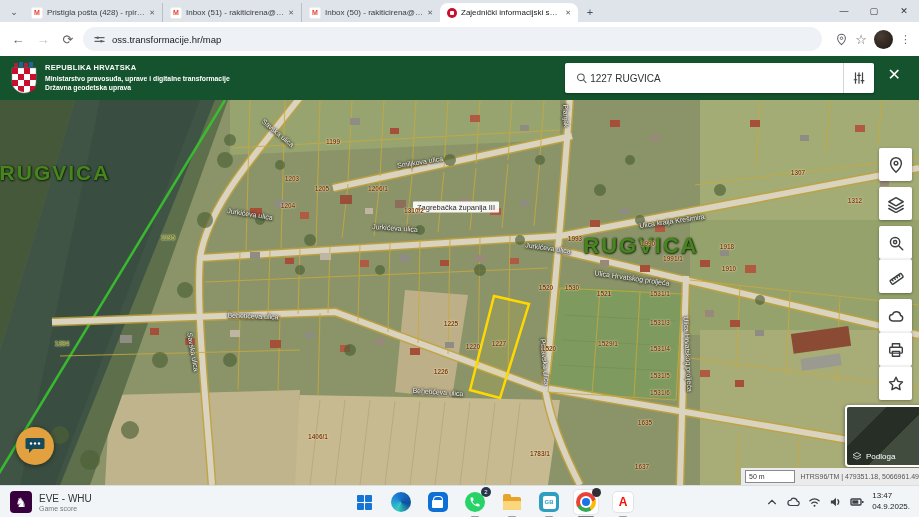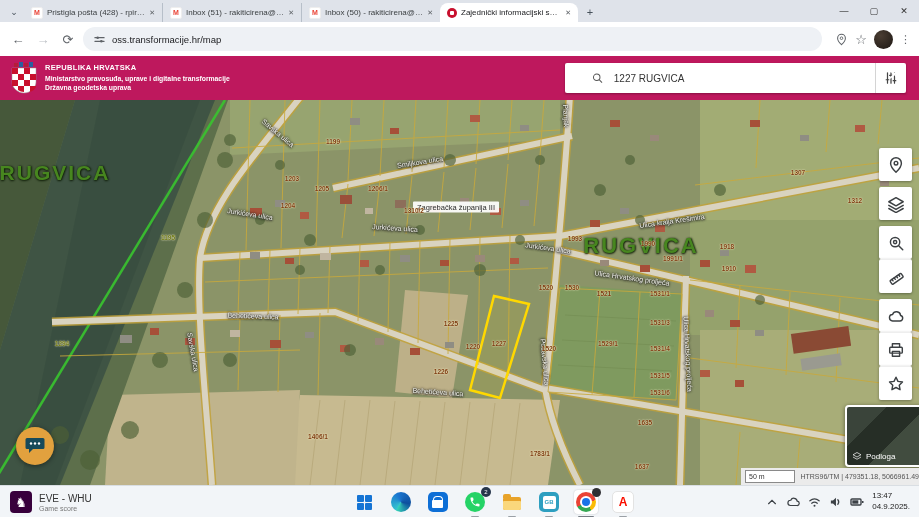--- a/index.html
+++ b/index.html
@@ -30,26 +30,26 @@
   .nav-ico{width:20px;height:20px;font-size:13px;color:#5f6368}
   .nav-ico.disabled{color:#bdc1c6}
   .urlpill{flex:1;height:24px;background:#eef1f5;border-radius:13px;display:flex;align-items:center;padding:0 11px;gap:7px;min-width:0}
   .urltext{font-size:9.5px;color:#202124;white-space:nowrap}
   .tb-right{margin-left:auto;display:flex;align-items:center;gap:7px;padding-left:8px}
   .avatar{width:19px;height:19px;border-radius:50%;background:radial-gradient(circle at 35% 30%,#4a3d33,#1d1713)}
   .chip{height:20px;background:#d6e3f5;color:#2a5285;font-size:8px;border-radius:11px;padding:0 9px;display:flex;align-items:center;white-space:nowrap}
   .dots{font-size:11px;color:#5f6368;letter-spacing:0}
 
   
-  .appheader{height:44px;background:#be185d;display:flex;align-items:center;padding:0 11px;position:relative}
+  .appheader{height:44px;background:#14532d;display:flex;align-items:center;padding:0 11px;position:relative}
   .orgtext{margin-left:8px;color:#fff;line-height:1.4}
   .org1{font-size:7.5px;font-weight:bold;letter-spacing:.3px}
   .org2,.org3{font-size:6.8px;font-weight:bold}
   .searchwrap{position:absolute;left:565px;top:7px;display:flex;height:30px;box-shadow:0 1px 2px rgba(0,0,0,.3)}
-  .searchbox{width:256px;background:#fff;display:flex;align-items:center;padding:0 27px;gap:8px;border-radius:2px 0 0 2px}
+  .searchbox{width:256px;background:#fff;display:flex;align-items:center;padding:0 11px;border-radius:2px 0 0 2px}
   .searchbox input{border:none;outline:none;font-size:10px;color:#333;width:100%;font-family:"Liberation Sans",sans-serif;background:transparent}
   .filterbtn{width:30px;background:#fff;border-left:1px solid #d4d4d4;border-radius:0 2px 2px 0}
   .hdr-close{position:absolute;right:18px;top:11px;font-size:16px;color:#fff;line-height:1}
 
   
   .map{height:385px;position:relative;overflow:hidden;background:#8b9468}
   .map svg.bg{position:absolute;left:0;top:0}
   .maplbl{position:absolute;white-space:nowrap;pointer-events:none;z-index:3}
   .place{font-weight:bold;color:#47861f;letter-spacing:2px;font-size:20px;
          text-shadow:0 1px 2px rgba(15,30,8,.9),1px 0 2px rgba(15,30,8,.9)}

